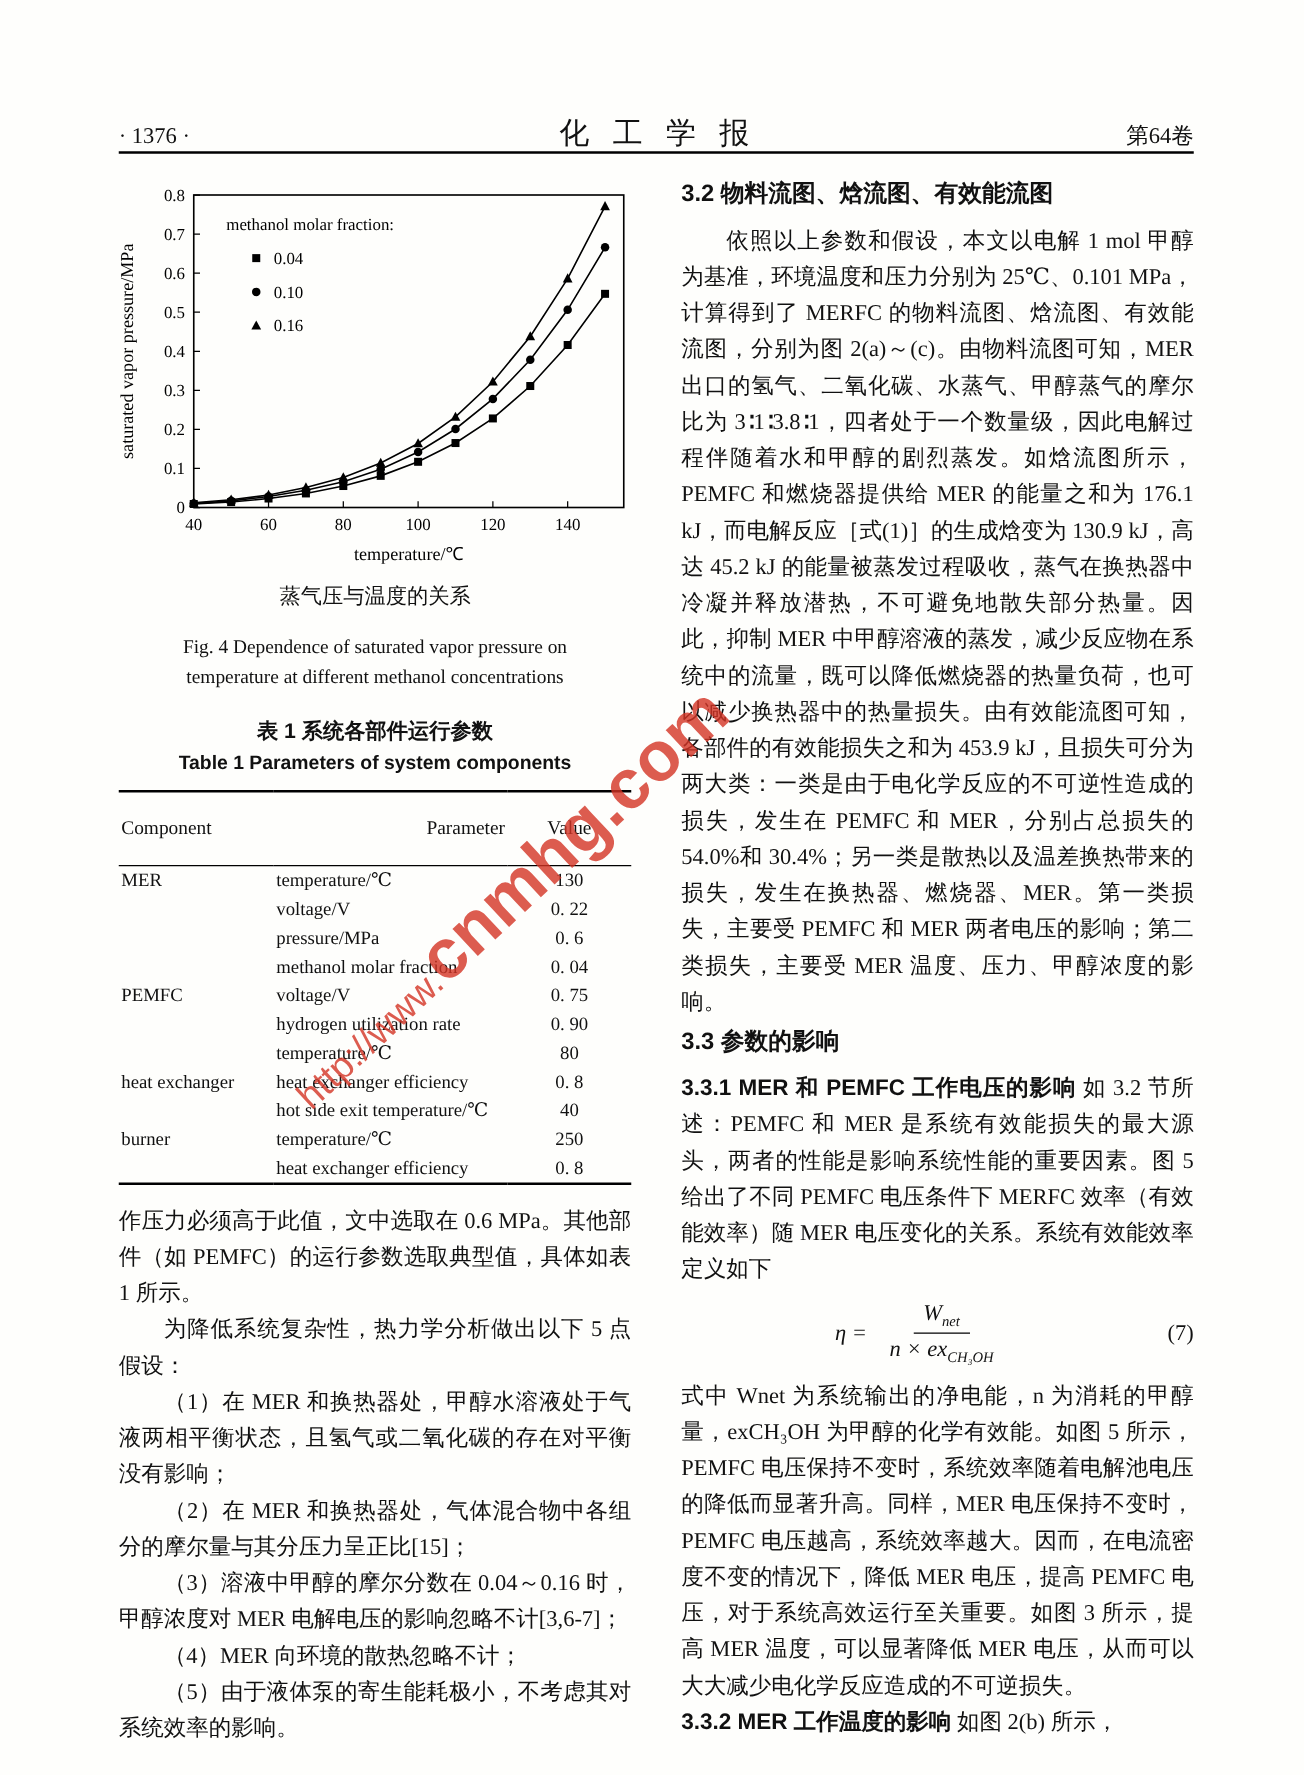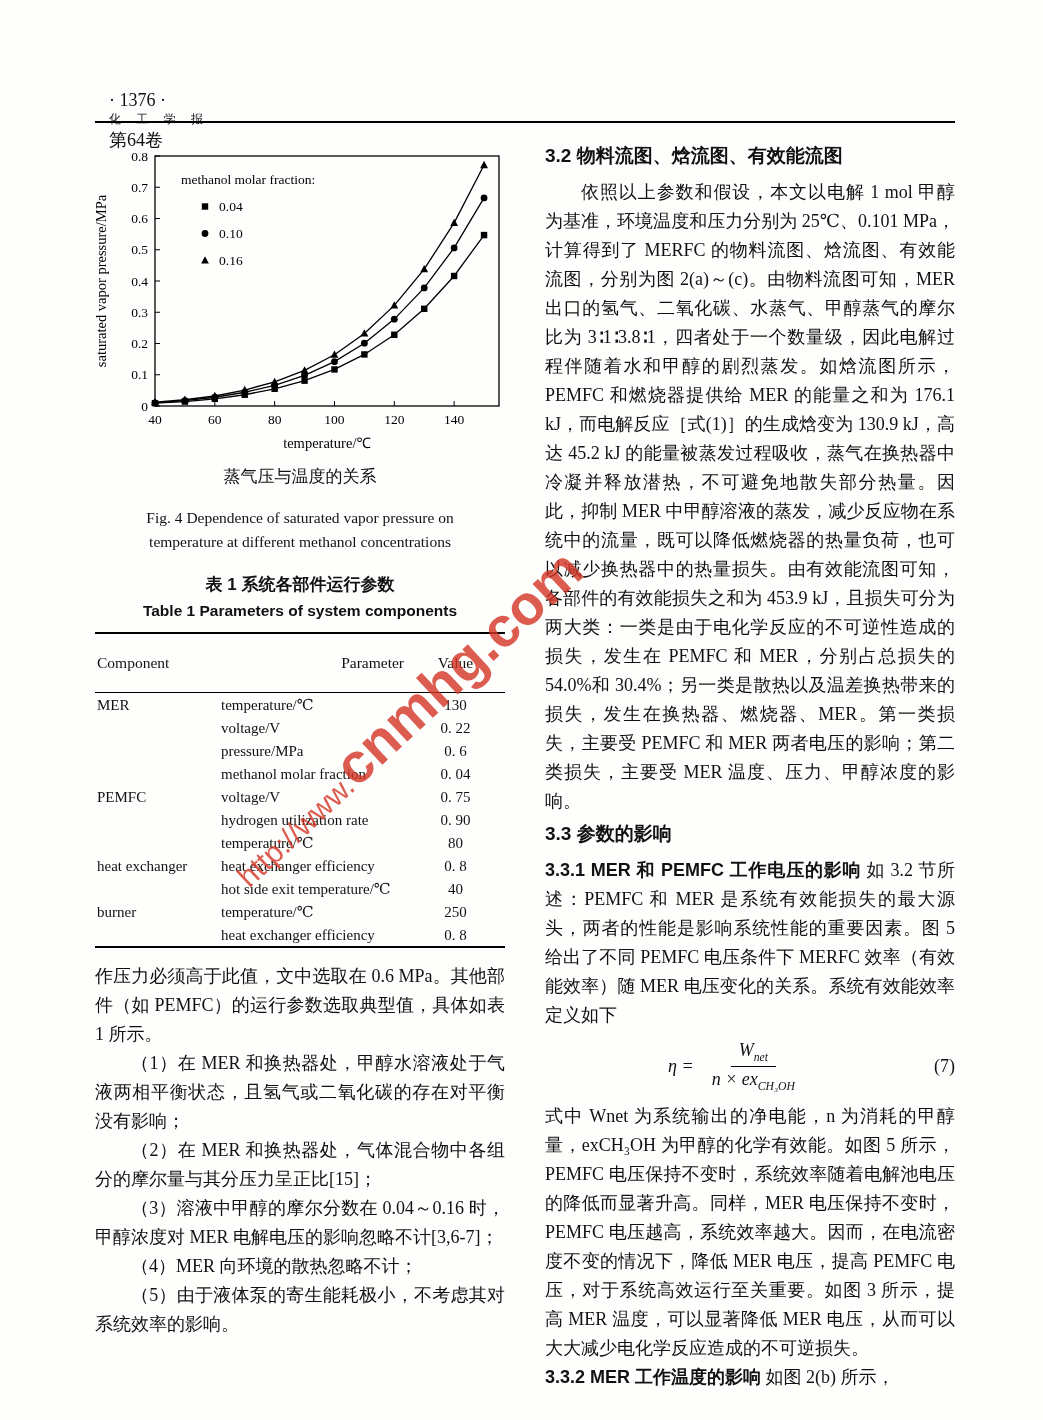--- a/index.html
+++ b/index.html
@@ -2,26 +2,25 @@
 <html><head>
 <meta charset="utf-8">
 <style>
   html,body{margin:0;padding:0;}
   body{
     width:1043px;height:1420px;position:relative;overflow:hidden;
     background:#fefefc;color:#111;
     font-family:"Liberation Serif","DejaVu Serif",serif;
   }
   .header{
-    position:absolute;top:90px;left:109px;right:88px;
+    position:absolute;top:90px;left:95px;right:88px;
     display:flex;justify-content:space-between;align-items:baseline;
     font-size:18px;
-    flex-direction:column;
-  }
-  .journal-title{font-family:"Liberation Sans",sans-serif;font-size:12px;letter-spacing:6px;}
+  }
+  .journal-title{font-family:"Liberation Sans",sans-serif;font-size:24px;letter-spacing:6px;}
   .header-rule{position:absolute;top:121px;left:95px;right:88px;border-top:2.2px solid #000;}
   .columns{position:absolute;top:138px;left:95px;right:88px;display:flex;gap:40px;}
   .col{width:410px;}
   .col.right{flex:1;}
   
   figure{margin:0;padding:0;}
   svg#chart{display:block;margin:6px 0 2px -6px;font-family:"Liberation Serif",serif;}
   .cap{text-align:center;line-height:26px;font-size:17px;margin-top:2px;}
   .cap.en{font-size:15.5px;line-height:24px;margin-top:16px;}
   
@@ -235,20 +234,21 @@
           <tr>
             <td class="c-comp"></td>
             <td class="c-param">heat exchanger efficiency</td>
             <td class="c-val">0. 8</td>
           </tr>
         </tbody>
     </table>
 
     <div class="paras">
       <p class="body-p">作压力必须高于此值，文中选取在 0.6 MPa。其他部件（如 PEMFC）的运行参数选取典型值，具体如表 1 所示。</p>
+      <p class="body-p indent">为降低系统复杂性，热力学分析做出以下 5 点假设：</p>
       <p class="body-p indent">（1）在 MER 和换热器处，甲醇水溶液处于气液两相平衡状态，且氢气或二氧化碳的存在对平衡没有影响；</p>
       <p class="body-p indent">（2）在 MER 和换热器处，气体混合物中各组分的摩尔量与其分压力呈正比[15]；</p>
       <p class="body-p indent">（3）溶液中甲醇的摩尔分数在 0.04～0.16 时，甲醇浓度对 MER 电解电压的影响忽略不计[3,6-7]；</p>
       <p class="body-p indent">（4）MER 向环境的散热忽略不计；</p>
       <p class="body-p indent">（5）由于液体泵的寄生能耗极小，不考虑其对系统效率的影响。</p>
     </div>
   </div>
 
   <div class="col right">
     <h3 class="sec">3.2  物料流图、焓流图、有效能流图</h3>

